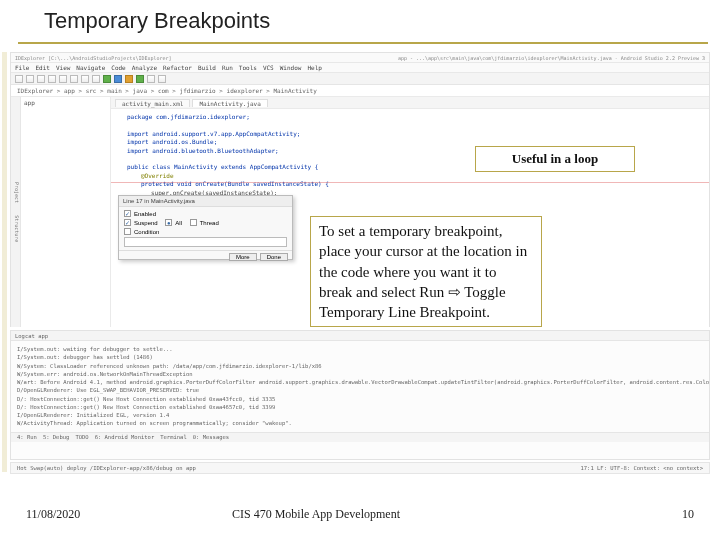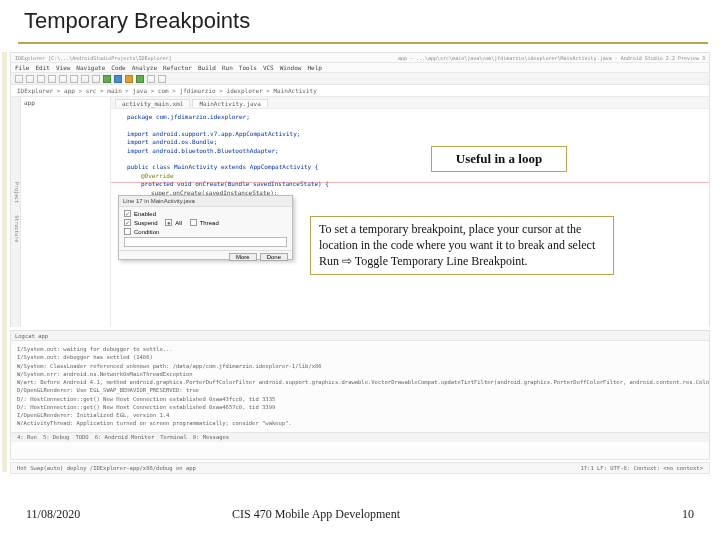--- a/index.html
+++ b/index.html
@@ -7,21 +7,21 @@
     width: 720px;
     height: 540px;
     background: #fff;
     font-family: Arial, Helvetica, sans-serif;
     position: relative;
     overflow: hidden;
   }
   .slide-title {
     position: absolute;
     top: 8px;
-    left: 24px;
+    left: 44px;
     font-size: 22px;
     color: #222;
     font-weight: normal;
   }
   .title-underline {
     position: absolute;
     top: 42px;
     left: 18px;
     width: 690px;
     height: 2px;
@@ -215,22 +215,22 @@
     font-size: 6px;
   }
   .callout {
     position: absolute;
     background: #fff;
     border: 1.5px solid #b8a64a;
     font-family: "Times New Roman", serif;
     color: #111;
     padding: 4px 8px;
   }
-  .callout-a { top: 146px; left: 431px; width: 136px; font-size: 13px; font-weight: bold; text-align: center; }
-  .callout-b { top: 216px; left: 310px; width: 304px; font-size: 12px; line-height: 1.35; }
+  .callout-a { top: 146px; left: 475px; width: 160px; font-size: 13px; font-weight: bold; text-align: center; }
+  .callout-b { top: 216px; left: 310px; width: 232px; font-size: 15px; line-height: 1.35; }
   .callout-c { top: 384px; left: 303px; width: 310px; font-size: 12.5px; line-height: 1.35; }
   .arrow-glyph { font-family: Arial, sans-serif; }
   .logcat-area {
     position: absolute;
     top: 330px;
     left: 10px;
     width: 700px;
     height: 130px;
     background: #fcfcfc;
     border: 1px solid #e2e2e2;

